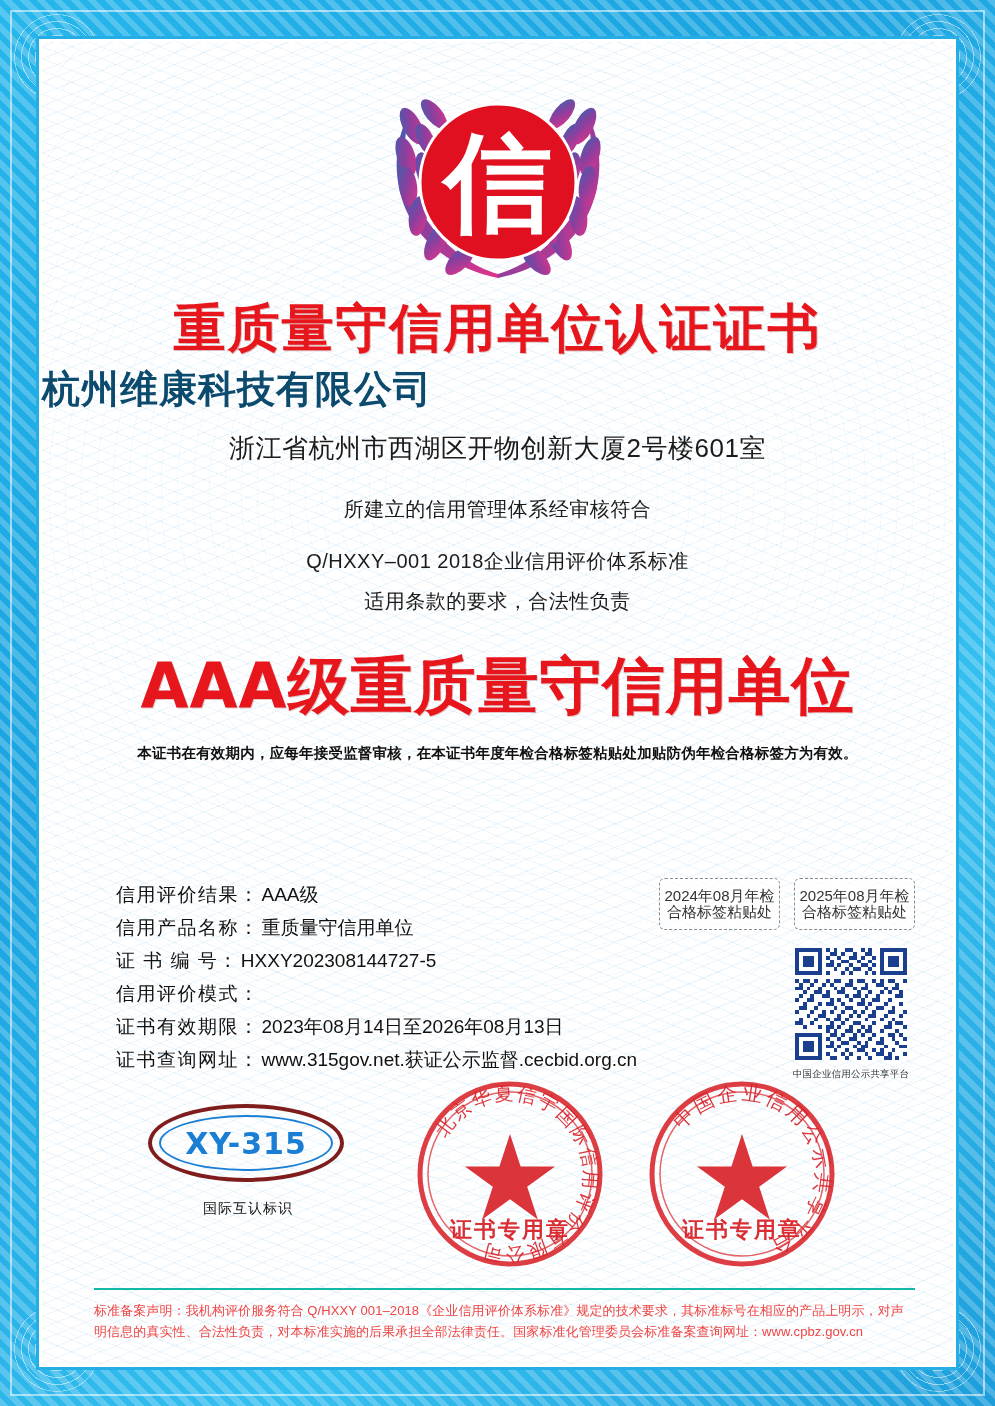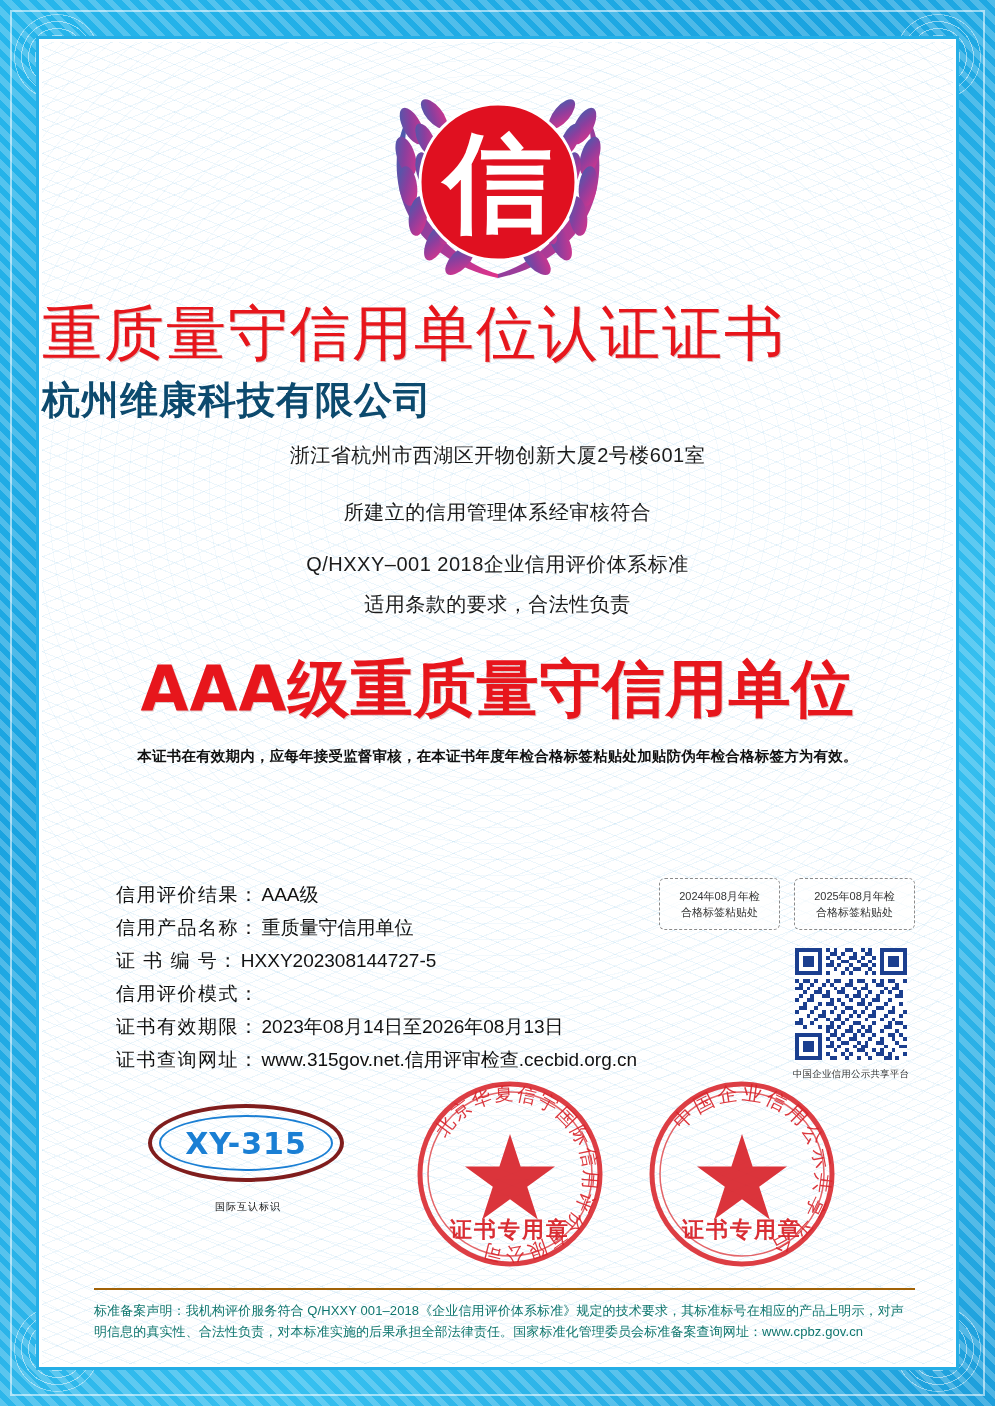--- a/index.html
+++ b/index.html
@@ -82,39 +82,40 @@
   .emblem {
     position: absolute;
     left: 50%;
     top: 0;
     transform: translateX(-50%);
     width: 300px;
     height: 216px;
   }
 
   .title-main {
+    text-align: center;
     font-family: "DejaVu Sans", sans-serif;
-    font-weight: normal;
-    font-size: 60px;
+    font-weight: bold;
+    font-size: 52px;
     letter-spacing: 2px;
     color: #e7161c;
     margin-top: -8px;
     text-shadow: 1px 1px 0 rgba(120,0,0,0.25);
   }
   .company {
     text-align: left;
     font-family: "DejaVu Sans", sans-serif;
     font-weight: bold;
     font-size: 38px;
     letter-spacing: 1px;
     color: #0c4a6e;
   }
   .address {
     text-align: center;
-    font-size: 20px;
+    font-size: 26px;
     color: #1b1b1b;
     margin-top: 16px;
     letter-spacing: 0.5px;
   }
   .stmt {
     text-align: center;
     font-size: 20px;
     color: #1b1b1b;
     margin-top: 26px;
     line-height: 34px;
@@ -167,21 +168,21 @@
   }
   .ycheck {
     width: 120px;
     height: 50px;
     border: 1px dashed #8a8a8a;
     border-radius: 6px;
     display: flex;
     flex-direction: column;
     align-items: center;
     justify-content: center;
-    font-size: 11px;
+    font-size: 15px;
     color: #333;
     line-height: 16px;
     background: rgba(255,255,255,0.65);
   }
 
   
   .qr-wrap {
     position: absolute;
     right: 40px;
     top: 906px;
@@ -227,44 +228,44 @@
     border-radius: 50%;
   }
   .xy-text {
     font-family: "DejaVu Sans", sans-serif;
     font-weight: bold;
     font-size: 30px;
     color: #1a7fd4;
     letter-spacing: 1px;
   }
   .xy-cap {
-    font-size: 10px;
+    font-size: 14px;
     color: #111;
     margin-top: 18px;
     letter-spacing: 1px;
   }
 
   .seal {
     position: absolute;
     width: 200px;
     height: 200px;
   }
   .seal-1 { left: 368px; top: 1032px; }
   .seal-2 { left: 600px; top: 1032px; }
 
   
   .footer {
     position: absolute;
     left: 52px;
     right: 38px;
     bottom: 22px;
-    border-top: 2px solid #a16207;
+    border-top: 2px solid #14b8a6;
     padding-top: 10px;
     font-size: 13px;
-    color: #0f766e;
+    color: #ef4444;
     line-height: 21px;
     letter-spacing: 0.1px;
   }
 </style>
 </head>
 <body>
 
 <div class="cert">
 
   <div class="border-outer">
@@ -352,21 +353,21 @@
       </div>
       <div class="drow">
         <span class="dlabel">信用评价模式：</span>
       </div>
       <div class="drow">
         <span class="dlabel">证书有效期限：</span>
         <span class="dval">2023年08月14日至2026年08月13日</span>
       </div>
       <div class="drow">
         <span class="dlabel">证书查询网址：</span>
-        <span class="dval">www.315gov.net.信用评审检查.cecbid.org.cn</span>
+        <span class="dval">www.315gov.net.获证公示监督.cecbid.org.cn</span>
       </div>
     </div>
 
     <div class="yearchecks">
       <div class="ycheck">
         <span>2024年08月年检</span>
         <span>合格标签粘贴处</span>
       </div>
       <div class="ycheck">
         <span>2025年08月年检</span>

